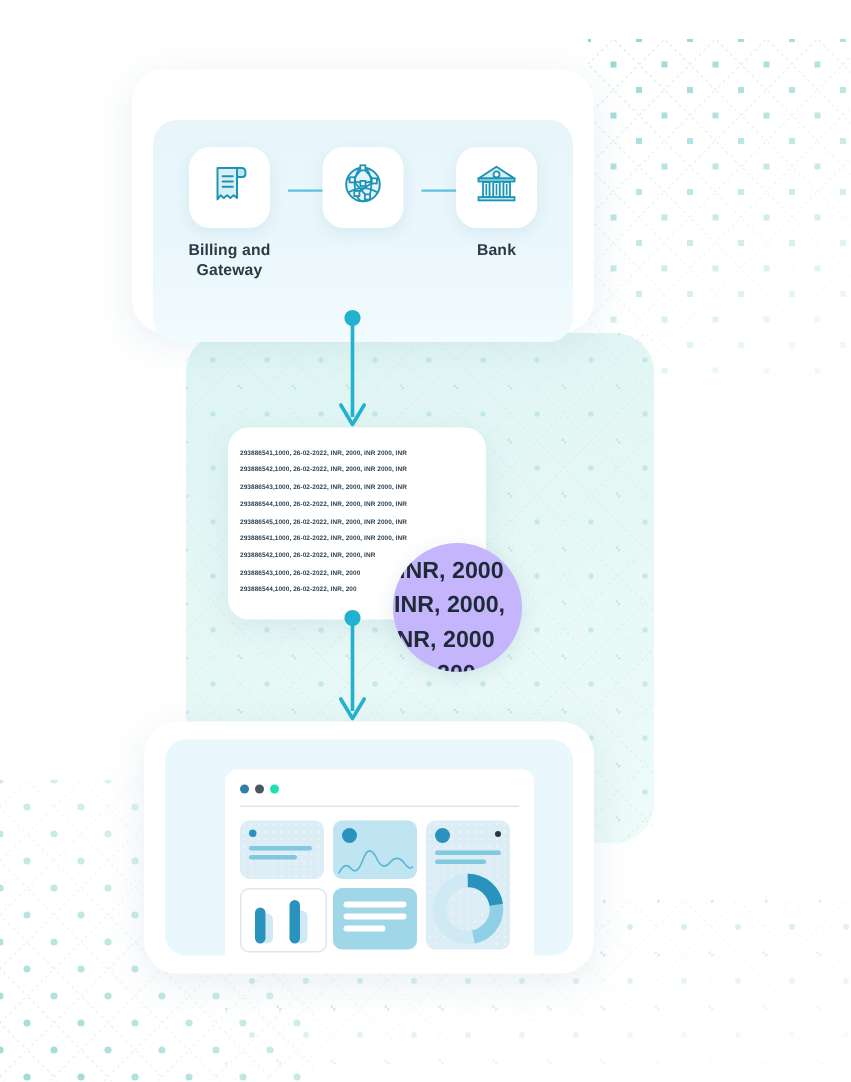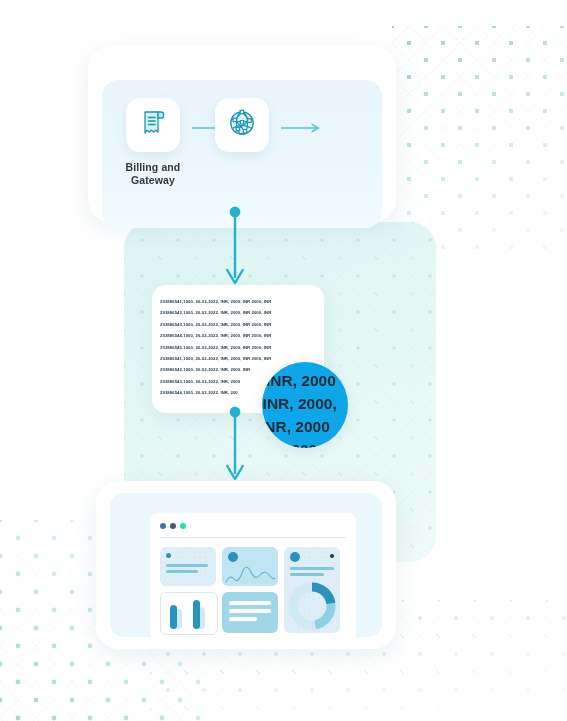--- a/index.html
+++ b/index.html
@@ -56,21 +56,21 @@
   #csv-lines{position:absolute;left:8px;top:11px;right:6px;}
   .csv-line{
     font-family:"Liberation Sans","DejaVu Sans",sans-serif;
     font-size:4.3px;line-height:11.4px;color:#2f4250;font-weight:700;
     white-space:nowrap;letter-spacing:.05px;
   }
 
   
   #magnifier{
     position:absolute;left:262px;top:362px;width:86px;height:86px;
-    border-radius:50%;background:#0ea5e9;overflow:hidden;
+    border-radius:50%;background:#c4b5fd;overflow:hidden;
     box-shadow:0 3px 14px rgba(120,160,175,0.20);
   }
   #magnifier .zline{
     position:absolute;left:-6px;font-size:15.5px;font-weight:700;color:#1d2b36;
     white-space:nowrap;font-family:"Liberation Sans","DejaVu Sans",sans-serif;
   }
 
   
   #dash-card{left:96px;top:481px;width:300px;height:168px;}
   #dash-inner{
@@ -227,20 +227,39 @@
         </div>
       </div>
 
       <div class="flow-arrow" style="left:179px;top:40px;">
         <svg width="42" height="12" viewBox="0 0 42 12" fill="none">
           <line x1="0" y1="6" x2="35" y2="6" stroke="#5cc4dc" stroke-width="1.5" stroke-linecap="round"></line>
           <path d="M31 2.4 L37.5 6 L31 9.6" stroke="#5cc4dc" stroke-width="1.5" stroke-linecap="round" stroke-linejoin="round" fill="none"></path>
         </svg>
       </div>
 
+      <div class="flow-step" style="left:190px;top:18px;">
+        <div class="flow-icon-box">
+          <span>
+            <svg width="32" height="32" viewBox="0 0 32 32" fill="none">
+              <path d="M16 4.2 L28 12 H4 Z" fill="#d8eff6" stroke="#1d94b3" stroke-width="1.3" stroke-linejoin="round"></path>
+              <circle cx="16" cy="9.3" r="2" fill="#ffffff" stroke="#1d94b3" stroke-width="1.2"></circle>
+              <rect x="4" y="12" width="24" height="2" fill="#bde6f2" stroke="#1d94b3" stroke-width="1.2"></rect>
+              <rect x="7" y="14.4" width="4.4" height="10" fill="#e4f4fa" stroke="#1d94b3" stroke-width="1.2"></rect>
+              <rect x="13.8" y="14.4" width="4.4" height="10" fill="#e4f4fa" stroke="#1d94b3" stroke-width="1.2"></rect>
+              <rect x="20.6" y="14.4" width="4.4" height="10" fill="#e4f4fa" stroke="#1d94b3" stroke-width="1.2"></rect>
+              <line x1="9.2" y1="15.6" x2="9.2" y2="23.2" stroke="#1d94b3" stroke-width="1"></line>
+              <line x1="16" y1="15.6" x2="16" y2="23.2" stroke="#1d94b3" stroke-width="1"></line>
+              <line x1="22.8" y1="15.6" x2="22.8" y2="23.2" stroke="#1d94b3" stroke-width="1"></line>
+              <rect x="4" y="24.4" width="24" height="2.2" fill="#bde6f2" stroke="#1d94b3" stroke-width="1.2"></rect>
+            </svg>
+          </span>
+        </div>
+        <div class="flow-label">Bank</div>
+      </div>
 
     </div>
   </div>
 
   <div class="v-connector" style="left:224px;top:206px;">
     <svg width="22" height="85" viewBox="0 0 22 85" fill="none">
       <circle cx="11" cy="6" r="5.4" fill="#22b2cf"></circle>
       <line x1="11" y1="8" x2="11" y2="72" stroke="#22b2cf" stroke-width="2.4"></line>
       <path d="M3.2 64 L11 77 L18.8 64" stroke="#22b2cf" stroke-width="2.4" stroke-linecap="round" stroke-linejoin="round" fill="none"></path>
     </svg>

